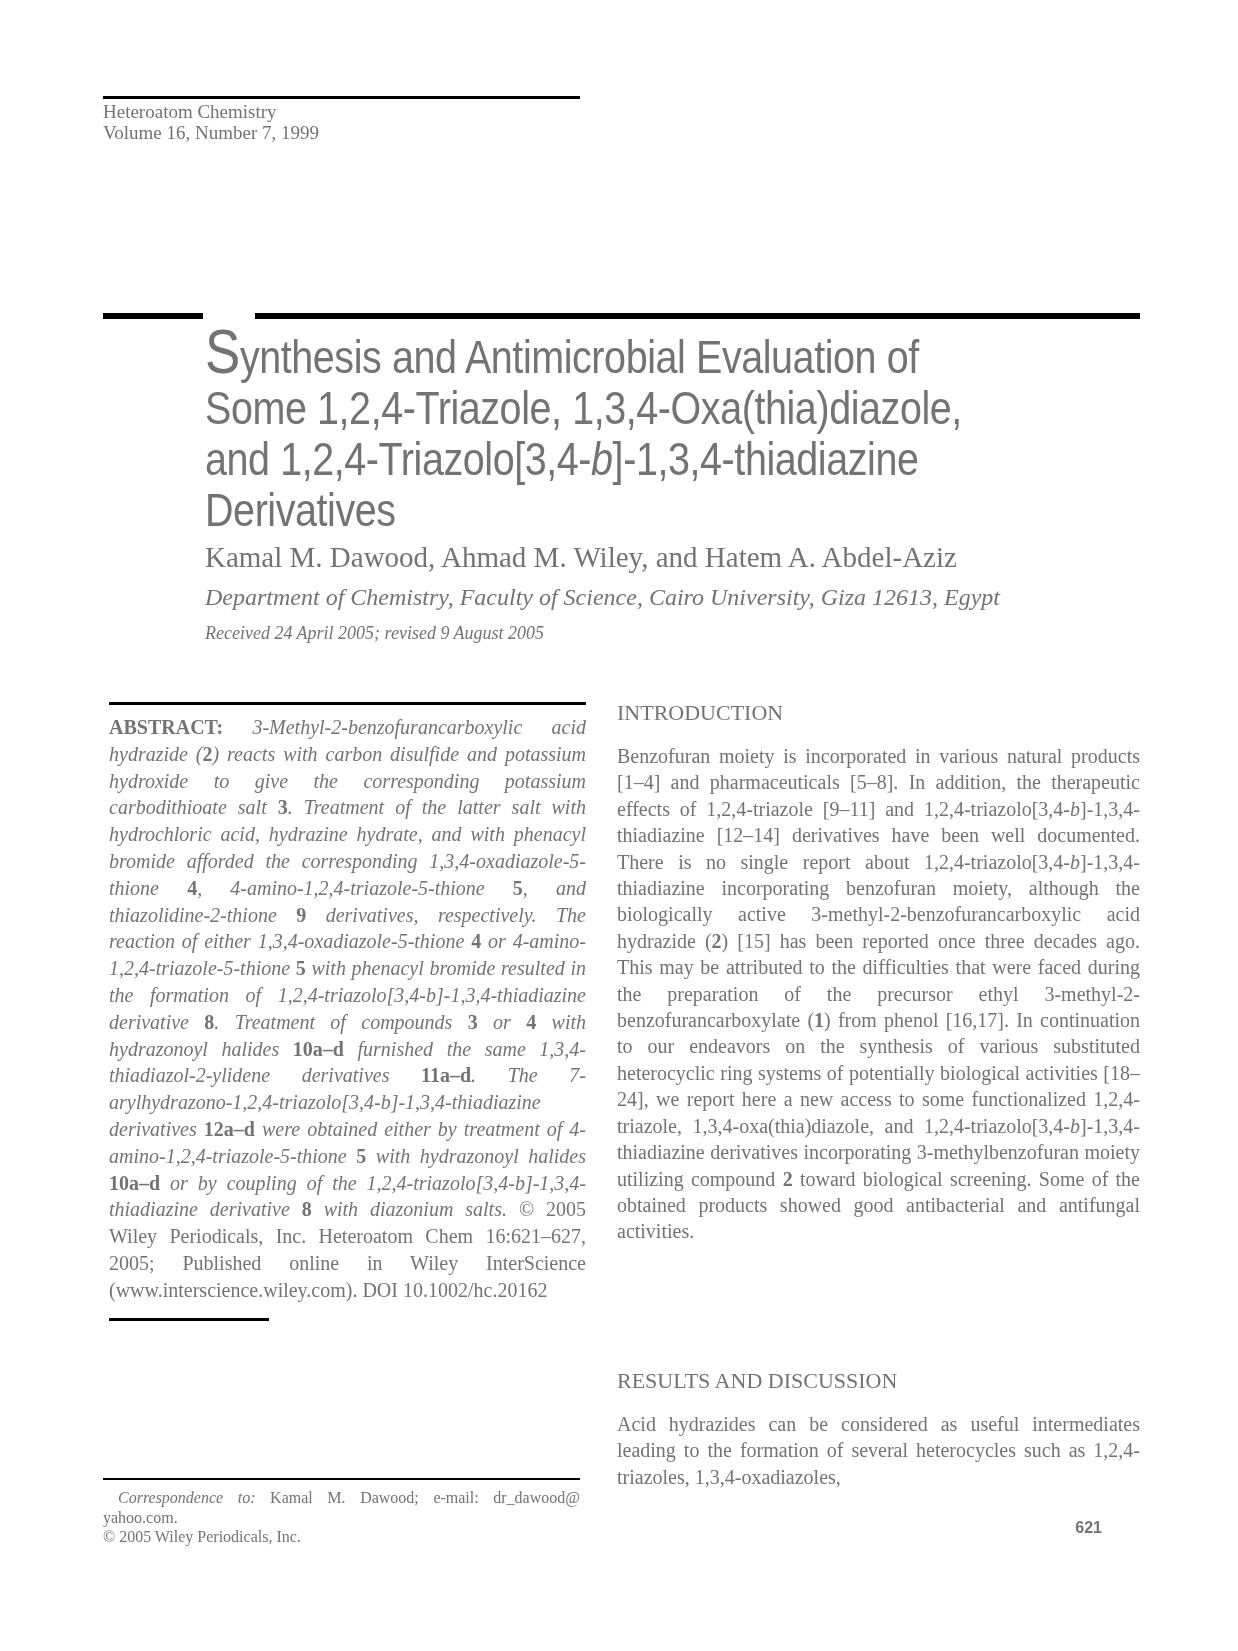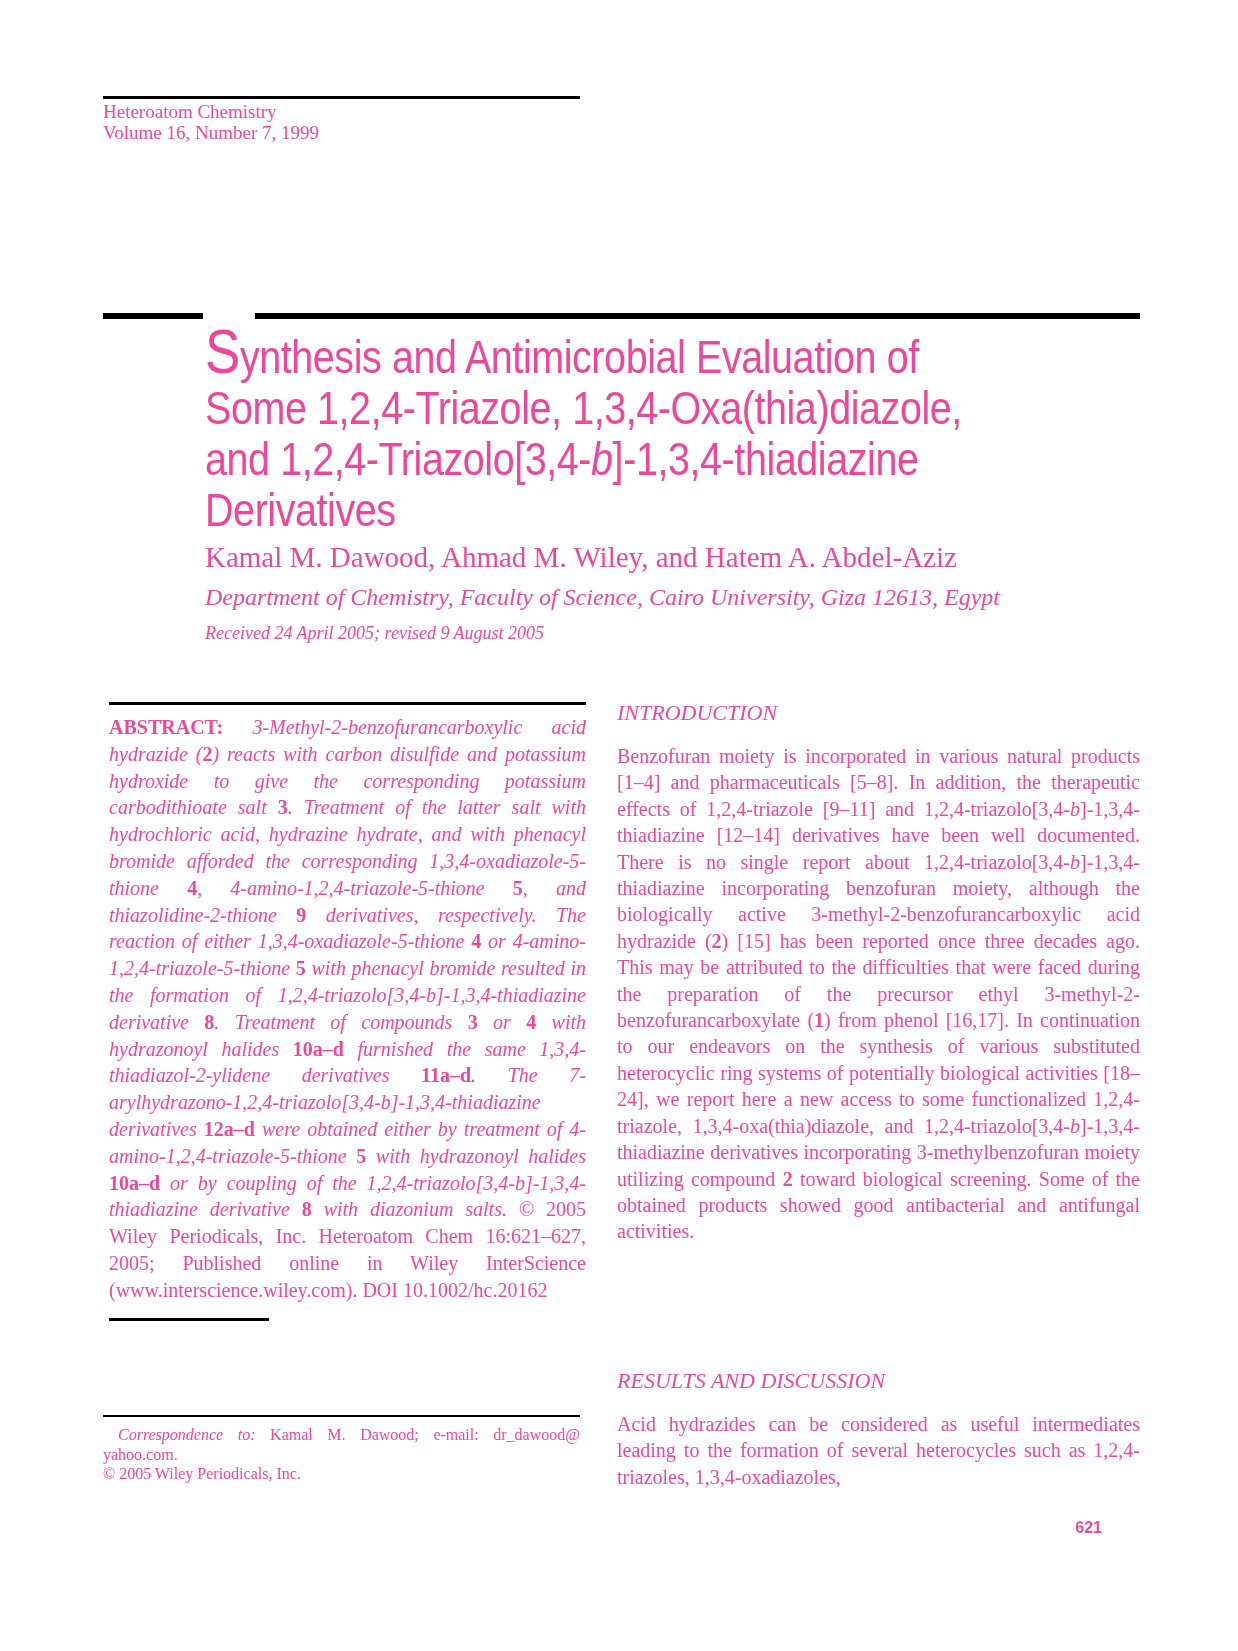--- a/index.html
+++ b/index.html
@@ -2,21 +2,21 @@
 <html lang="en"><head>
 <meta charset="utf-8">
 <style>
   html, body { margin: 0; padding: 0; background: #e8e8e8; }
   .page {
     position: relative;
     width: 1238px;
     height: 1651px;
     margin: 0 auto;
     background: #ffffff;
-    color: #ec4899;
+    color: #737373;
     font-family: "Liberation Serif", serif;
     overflow: hidden;
   }
 
   
   .header-rule { position: absolute; left: 103px; top: 96px; width: 477px; height: 3px; background: #000; }
   .journal-header { position: absolute; left: 103px; top: 101px; font-size: 19px; line-height: 21px; }
 
   
   .title-rule { position: absolute; top: 313px; height: 6px; background: #000; }
@@ -45,31 +45,31 @@
     font-style: italic;
     font-size: 20px; line-height: 26.8px;
     text-align: justify;
   }
   .abstract-end-rule { width: 160px; height: 3.5px; background: #000; margin-top: 14px; }
 
   .col-right { position: absolute; left: 617px; width: 523px; }
   .col-right.intro   { top: 700px; }
   .col-right.results { top: 1368px; }
   .section-heading {
-    margin: 0; font-weight: normal; font-style: italic;
+    margin: 0; font-weight: normal; 
     font-size: 22px; line-height: 26px;
   }
   .body-par {
     margin: 17px 0 0 0;
     font-size: 20px; line-height: 26.4px;
     text-align: justify;
   }
 
   
-  .footnote { position: absolute; left: 103px; top: 1415px; width: 477px; font-size: 16px; line-height: 19.6px; }
+  .footnote { position: absolute; left: 103px; top: 1478px; width: 477px; font-size: 16px; line-height: 19.6px; }
   .footnote-rule { width: 477px; height: 2px; background: #000; margin-bottom: 8px; }
   .fn-line1 { text-indent: 15px; text-align: justify; text-align-last: justify; }
 
   .page-number {
     position: absolute; left: 992px; top: 1519px; width: 110px;
     text-align: right;
     font-family: "Liberation Sans", sans-serif;
     font-weight: bold; font-size: 16px;
   }
 </style>

